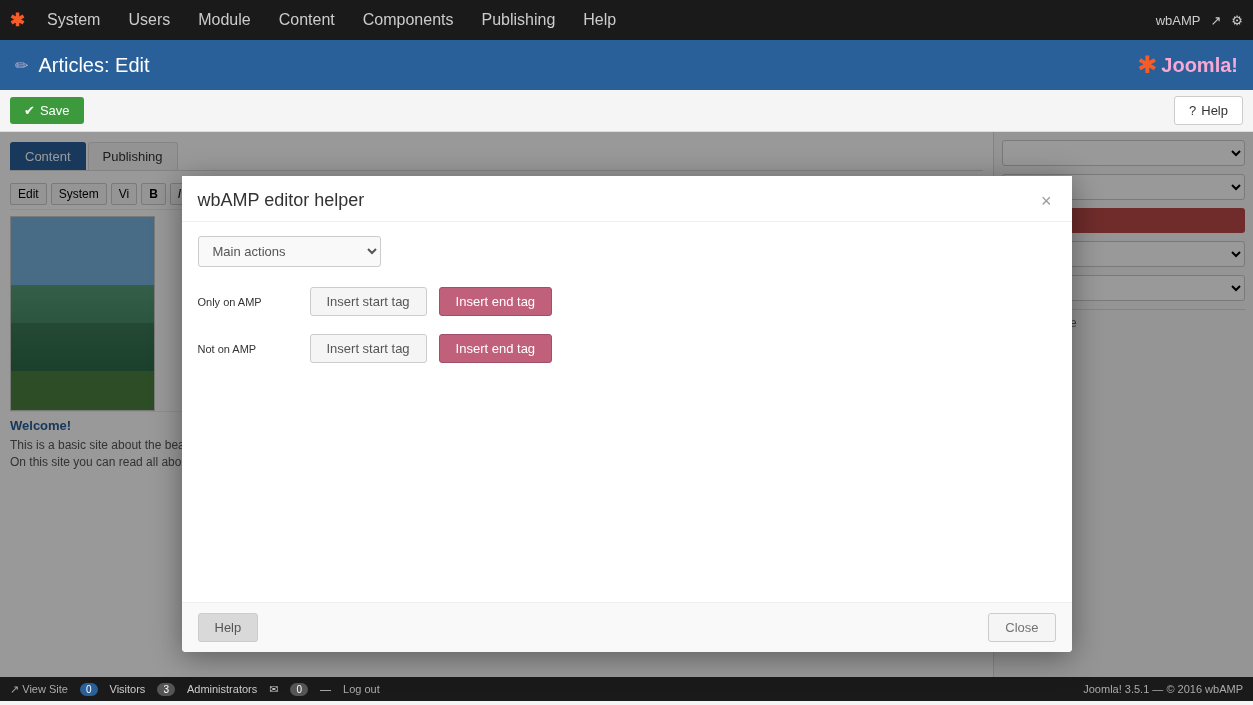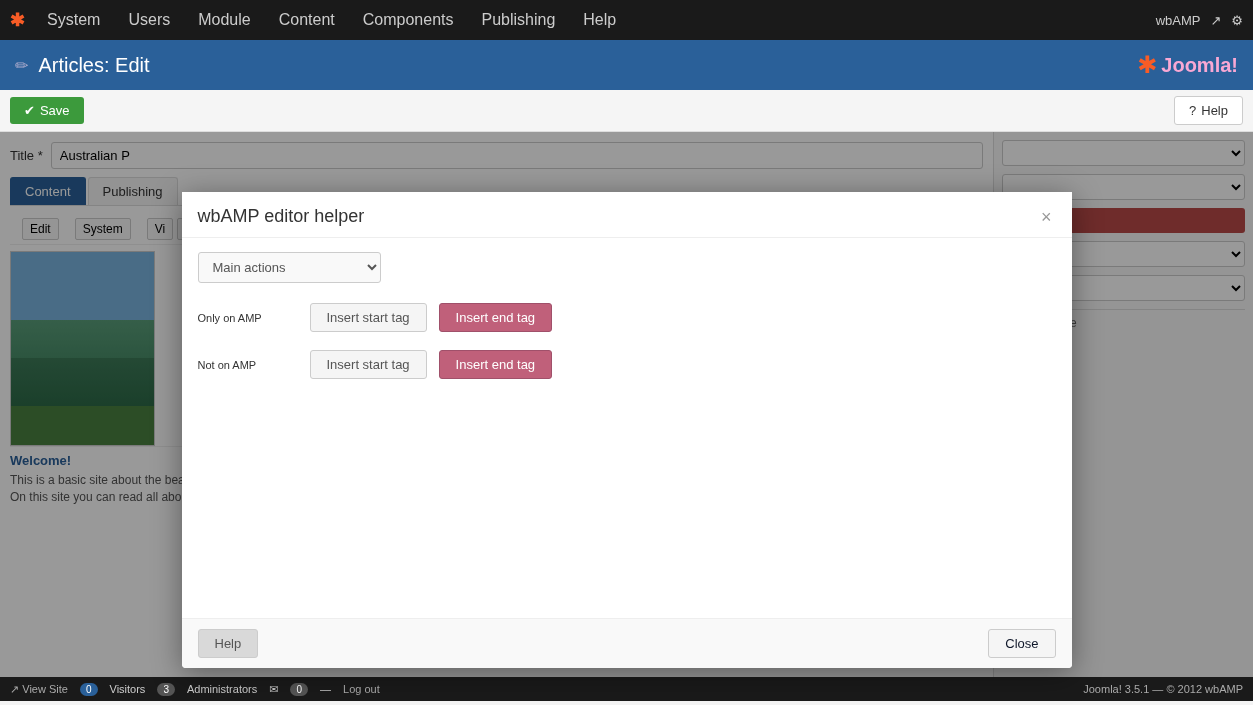--- a/index.html
+++ b/index.html
@@ -132,21 +132,20 @@
       border-radius: 2px;
       font-size: 12px;
     }
     .toolbar-dropdown {
       padding: 3px 7px;
       border: 1px solid #ccc;
       background: #f9f9f9;
       cursor: pointer;
       border-radius: 2px;
       font-size: 12px;
-      margin-left: 12px;
     }
 
     .editor-content {
       display: flex;
       gap: 10px;
     }
     .editor-image {
       width: 145px;
       height: 195px;
       background: linear-gradient(180deg, #6ba3d6 0%, #4a8a6b 40%, #3a7a5a 100%);
@@ -234,21 +233,21 @@
     }
 
     .modal {
       background: #fff;
       width: 890px;
       max-width: 95%;
       margin-top: 0;
       border-radius: 4px;
       box-shadow: 0 5px 30px rgba(0,0,0,0.4);
       position: relative;
-      top: 60px;
+      top: 44px;
     }
 
     .modal-header {
       background: #fff;
       padding: 14px 16px 10px;
       border-bottom: 1px solid #eee;
       display: flex;
       align-items: center;
       justify-content: space-between;
     }
@@ -324,21 +323,21 @@
       background: #d9d9d9;
       color: #555;
       border: 1px solid #ccc;
       padding: 6px 16px;
       border-radius: 3px;
       cursor: pointer;
       font-size: 13px;
     }
     .btn-modal-close {
       background: #f5f5f5;
-      color: #0f172a;
+      color: #737373;
       border: 1px solid #ccc;
       padding: 6px 16px;
       border-radius: 3px;
       cursor: pointer;
       font-size: 13px;
     }
 
     
     .img-mountain {
       width: 100%;
@@ -394,24 +393,20 @@
   <button class="btn-help">
     <span>?</span>
     <span>Help</span>
   </button>
 </div>
 
 <div class="content-area">
 
   <div class="editor-main">
 
-    <div class="title-row">
-      <label class="title-label">Title *</label>
-      <input class="title-input" value="Australian P" style="">
-    </div>
 
     <div class="tabs-row">
       <div class="tab active">Content</div>
       <div class="tab">Publishing</div>
     </div>
 
     <div class="editor-toolbar">
       <button class="toolbar-dropdown">Edit</button>
       <button class="toolbar-dropdown">System</button>
       <button class="toolbar-dropdown">Vi</button>
@@ -517,14 +512,14 @@
     <span style="color:#aaa; cursor:pointer;">↗ View Site</span>
     <span class="status-badge blue">0</span>
     <span>Visitors</span>
     <span class="status-badge">3</span>
     <span>Administrators</span>
     <span>✉</span>
     <span class="status-badge">0</span>
     <span>—</span>
     <span style="color:#aaa; cursor:pointer;">Log out</span>
   </div>
-  <div style="color:#aaa;">Joomla! 3.5.1 — © 2012 wbAMP</div>
+  <div style="color:#aaa;">Joomla! 3.5.1 — © 2016 wbAMP</div>
 </div>
 
 </body></html>

